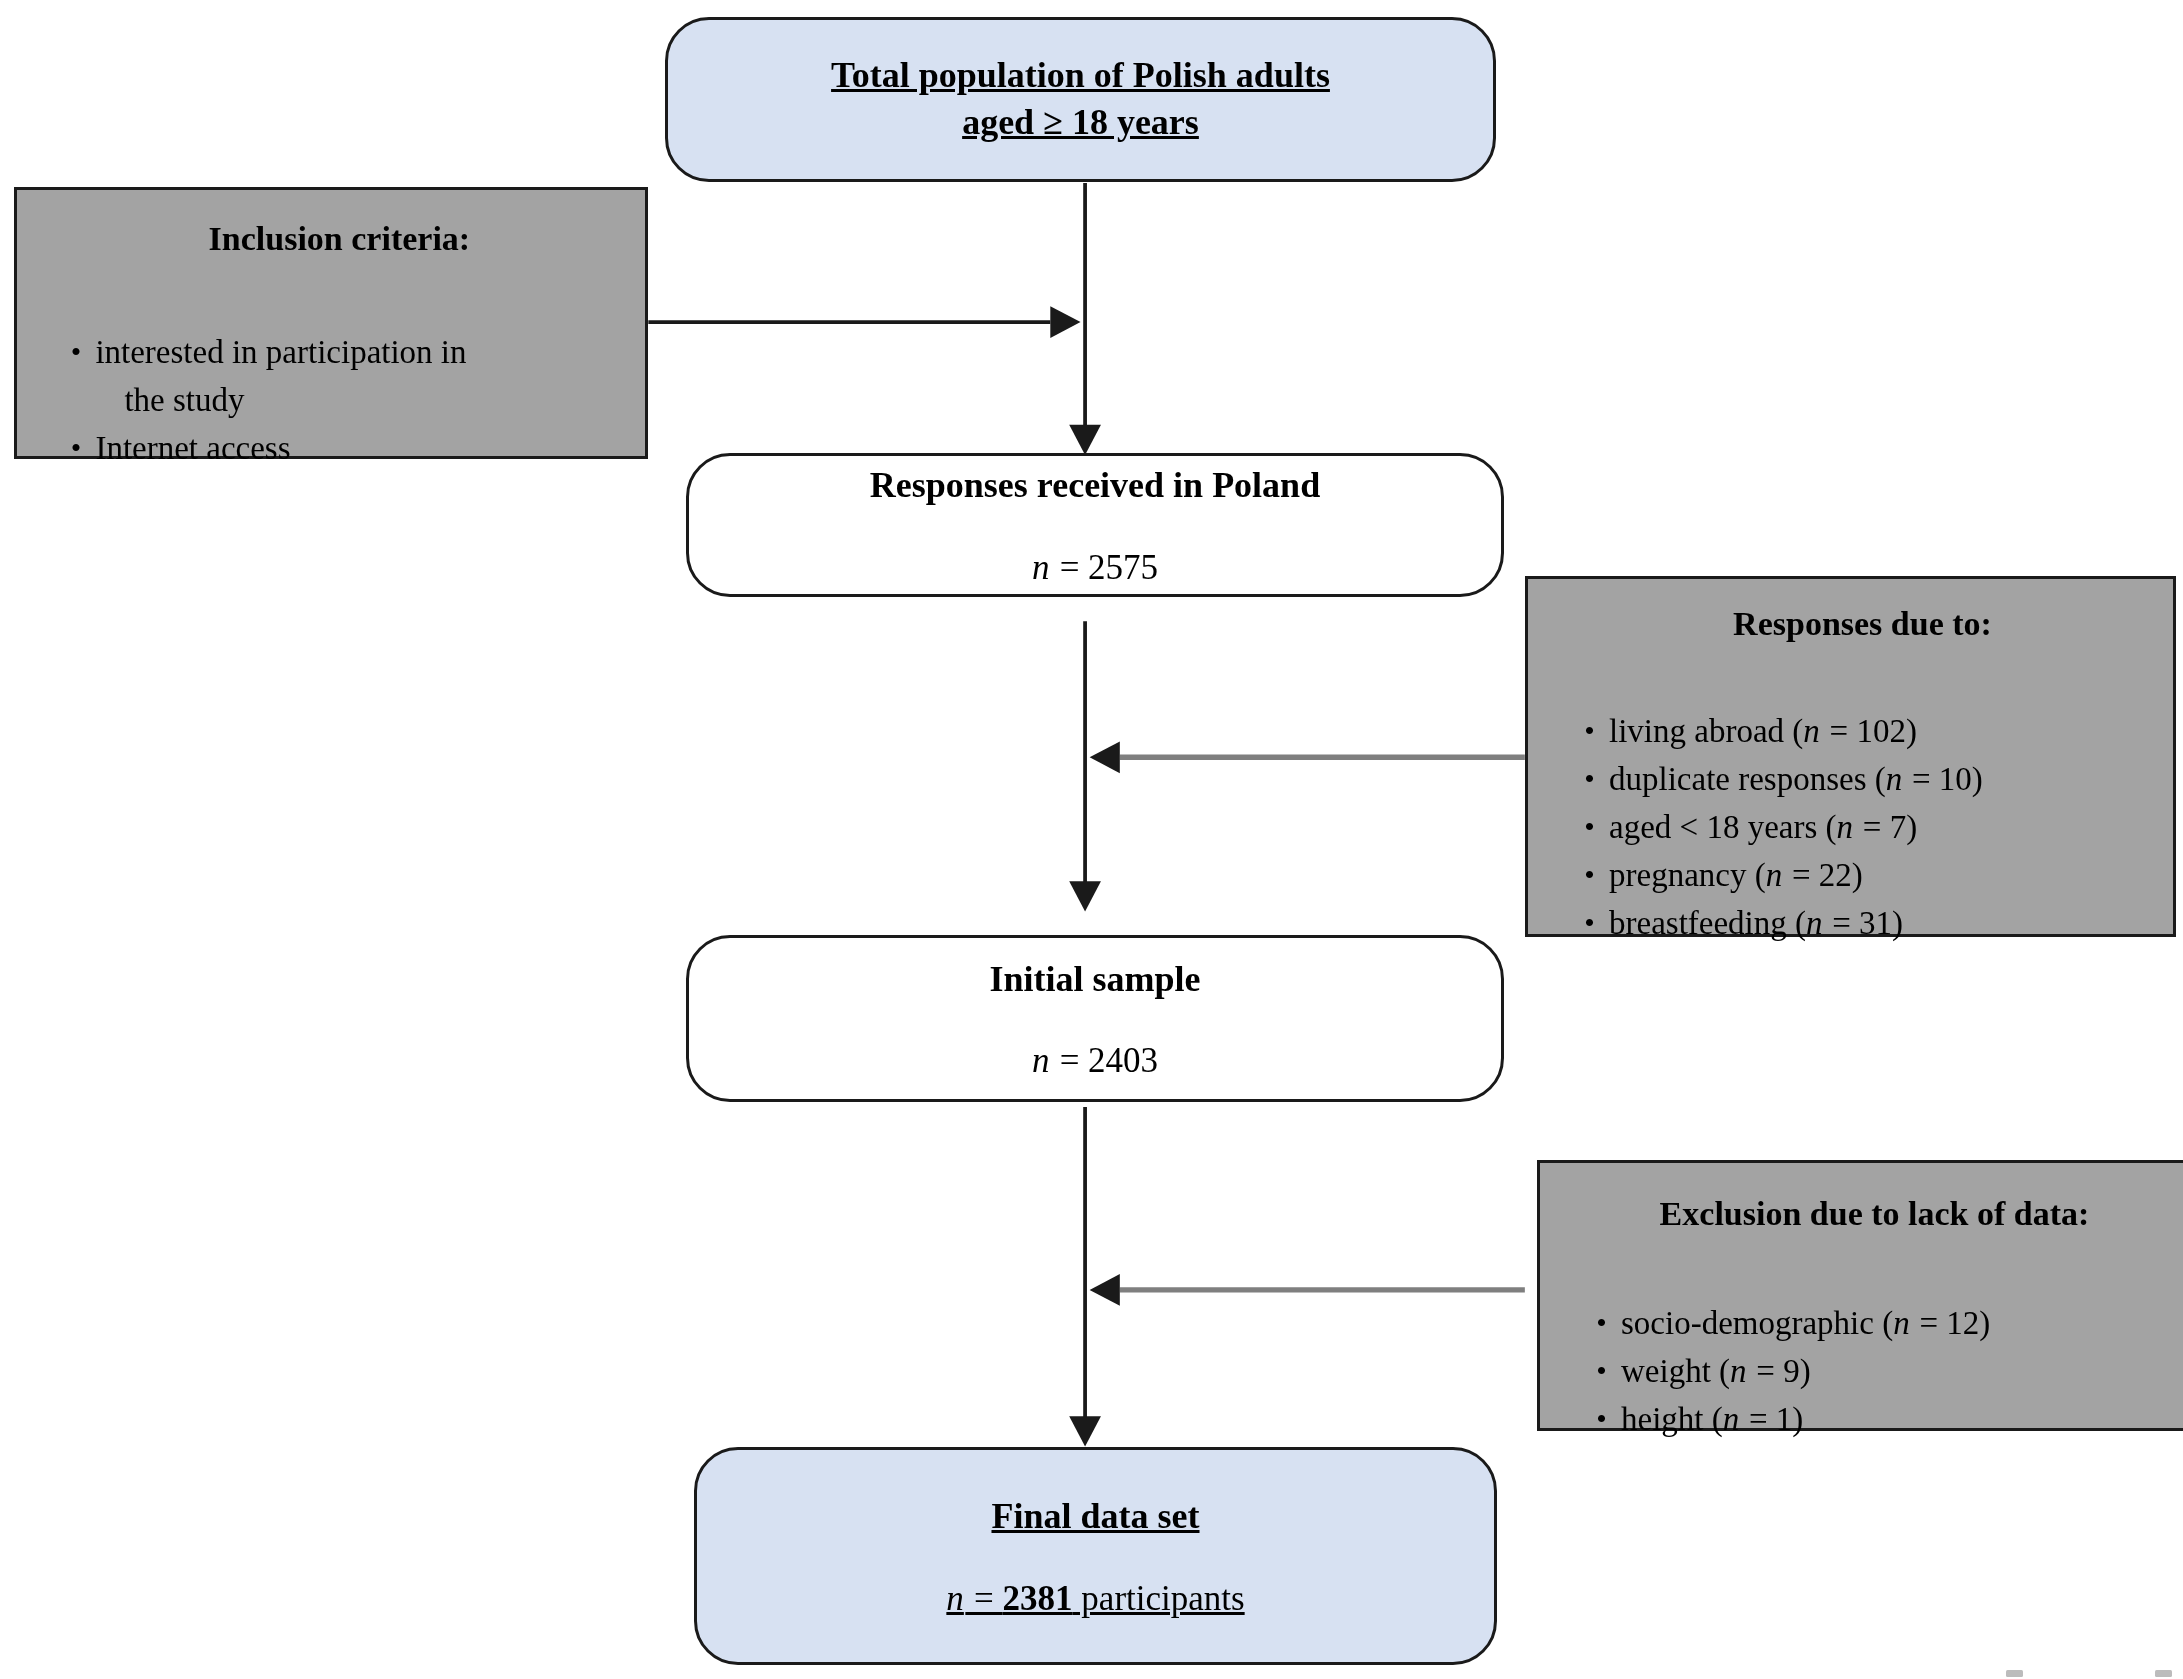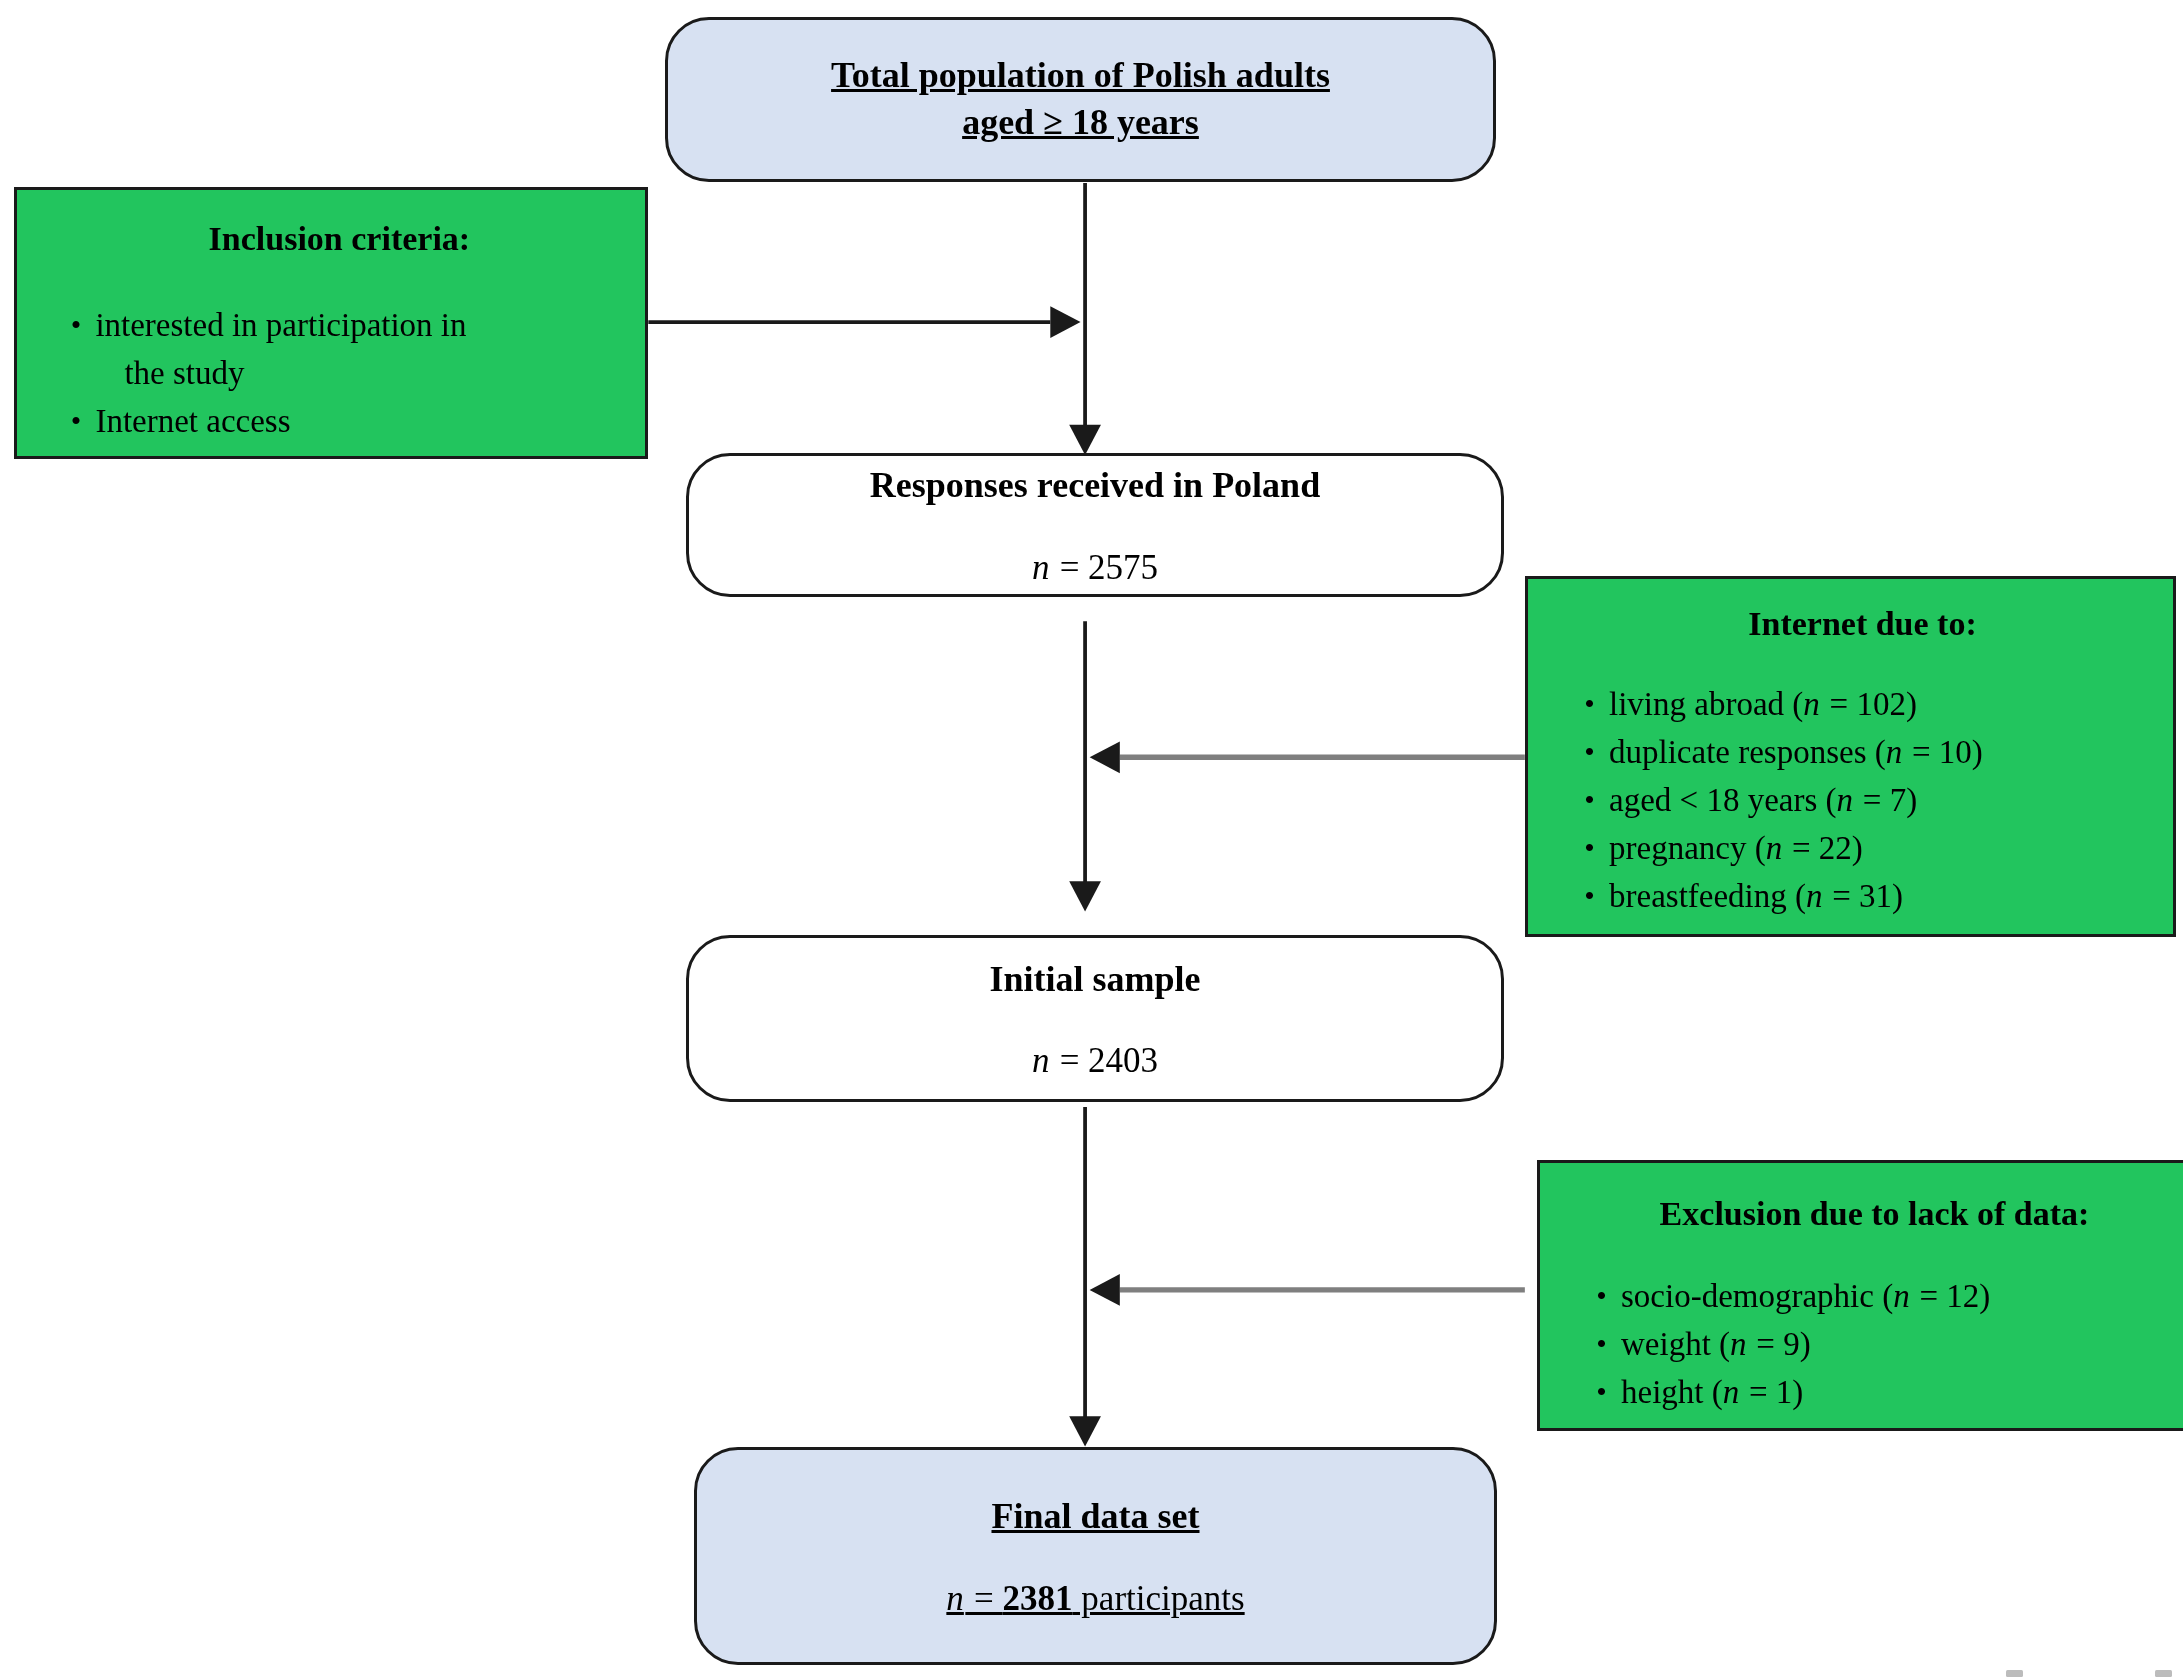--- a/index.html
+++ b/index.html
@@ -15,21 +15,21 @@
   .node {
     position: absolute;
     box-sizing: border-box;
     border: 3.8px solid #1a1a1a;
     display: flex;
     flex-direction: column;
     align-items: center;
   }
   .rounded { border-radius: 44px; }
   .fill-highlight { background: #d7e1f2; text-decoration: underline; }
-  .fill-side { background: #22c55e; }
+  .fill-side { background: #a3a3a3; gap: 27px; }
   .fill-plain { background: #ffffff; }
 
   .node-title {
     font-size: 36px;
     font-weight: bold;
     text-align: center;
     line-height: 1.32;
   }
   .n-line {
     font-size: 35px;
@@ -134,21 +134,21 @@
         </div>
       </div>
   </div>
 
   <div class="node rounded fill-plain center-box" style="left:686px; top:453px; width:818px; height:144px;">
     <div class="node-title">Responses received in Poland</div>
     <div class="n-line"><i class="nvar">n</i><span> = 2575</span></div>
   </div>
 
   <div class="node fill-side side-box" style="left:1525px; top:576px; width:651px; height:361px; padding:23px 18px 0 42px;">
-    <div class="node-title">Internet due to:</div>
+    <div class="node-title">Responses due to:</div>
     <div class="bullets" style="margin-top:33px;">
 
         <div class="bullet">
           <span class="marker">•</span>
           <span class="btext"><span>living abroad (</span><i class="nvar">n</i><span> = 102)</span></span>
         </div>
 
         <div class="bullet">
           <span class="marker">•</span>
           <span class="btext"><span>duplicate responses (</span><i class="nvar">n</i><span> = 10)</span></span>

